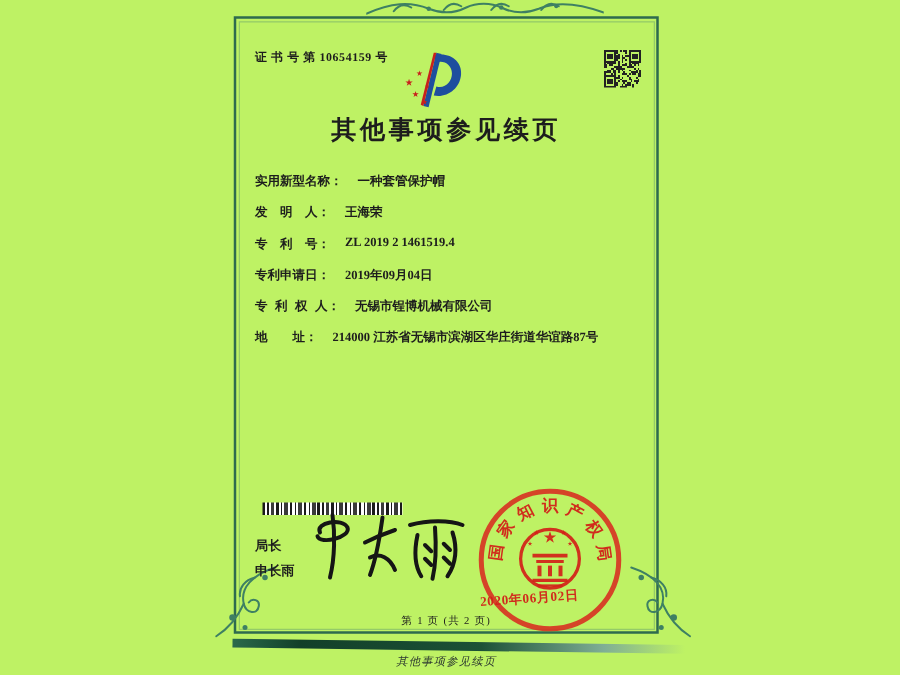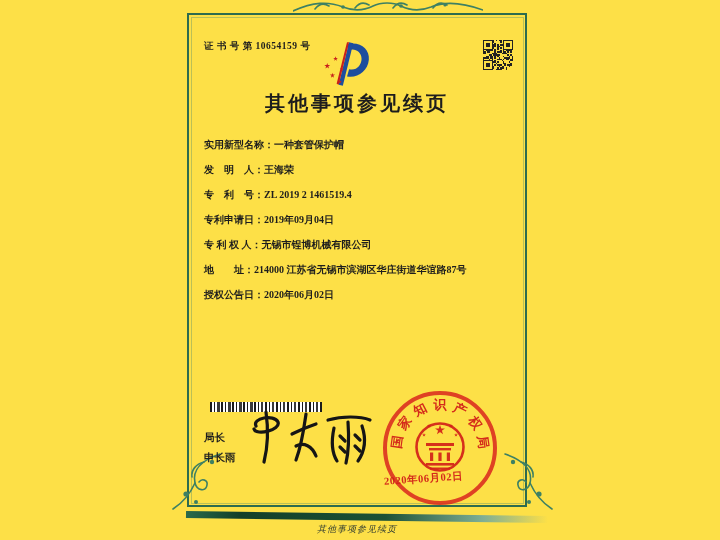--- a/index.html
+++ b/index.html
@@ -1,32 +1,32 @@
 <!DOCTYPE html>
 <html><head>
 <meta charset="utf-8">
 <style>
   html,body{margin:0;padding:0;background:#fff;}
-  .stage{position:relative;width:720px;height:540px;background:#fde047;overflow:hidden;
+  .stage{position:relative;width:720px;height:540px;background:#bef264;overflow:hidden;
          font-family:"Liberation Serif","DejaVu Serif",serif;color:#1d1d1d;}
   .abs{position:absolute;}
 
   
   .frame{left:187px;top:13px;width:340px;height:494px;border:2px solid #2e6b4e;box-sizing:border-box;}
   .frame::after{content:"";position:absolute;inset:1.5px;border:1px solid rgba(80,140,110,.38);}
 
   .cert-no{left:204px;top:40px;font-size:9.5px;font-weight:bold;letter-spacing:.5px;}
   .qr{left:483px;top:40px;width:30px;height:30px;}
   .qr svg{width:100%;height:100%;fill:#222;}
   .logo{left:321px;top:41px;width:52px;height:46px;}
   .title{left:187px;top:90px;width:340px;text-align:center;font-size:20px;font-weight:bold;letter-spacing:3px;}
 
   .fields{left:204px;top:132px;width:308px;}
   .frow{display:flex;align-items:center;height:25px;font-size:10px;font-weight:bold;white-space:nowrap;}
-  .frow .lbl{margin-right:0;}
+  .frow .lbl{margin-right:12px;font-family:Liberation Mono, monospace;}
   .frow.split{justify-content:space-between;}
 
   .paras{left:204px;top:303px;width:308px;font-size:10px;line-height:13px;text-align:justify;}
   .paras p{margin:0;text-indent:2em;font-style:italic;font-weight:500;}
 
   .barcode{left:210px;top:402px;width:112px;height:10px;
     background:repeating-linear-gradient(90deg,
       #1b1b1b 0px,#1b1b1b 2px,#fff 2px,#fff 4px,
       #1b1b1b 4px,#1b1b1b 5px,#fff 5px,#fff 6.5px,
       #3a3a3a 6.5px,#3a3a3a 9.5px,#fff 9.5px,#fff 11px);}
@@ -366,21 +366,20 @@
     </div>
     <div class="frow">
       <span class="lbl">专 利 权 人：</span>
       <span class="val">无锡市锃博机械有限公司</span>
     </div>
     <div class="frow">
       <span class="lbl">地　　址：</span>
       <span class="val">214000 江苏省无锡市滨湖区华庄街道华谊路87号</span>
     </div>
     <div class="frow split">
-      <span><span>授权公告日：</span><span>2020年06月02日</span></span>
     </div>
   </div>
 
 
   <div class="abs barcode"></div>
 
   <div class="abs director">
     <div>局长</div>
     <div>申长雨</div>
   </div>
@@ -424,17 +423,18 @@
         <rect x="16" y="35.5" width="3.2" height="8.5"></rect>
         <rect x="24.4" y="35.5" width="3.2" height="8.5"></rect>
         <rect x="32.8" y="35.5" width="3.2" height="8.5"></rect>
         <rect x="12" y="46" width="28" height="2.6"></rect>
         <rect x="16" y="50.5" width="20" height="1.8"></rect>
       </g>
     </svg>
   </div>
   <div class="abs seal-date">2020年06月02日</div>
 
+  <div class="abs page-no">第 1 页 (共 2 页)</div>
 
   <div class="abs strip"></div>
   <div class="abs footer-note">其他事项参见续页</div>
 
 </div>
 
 </body></html>

